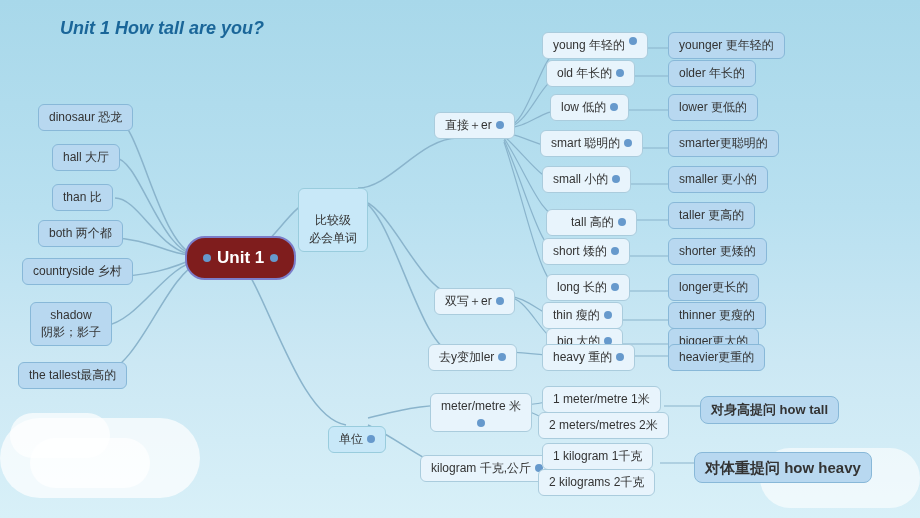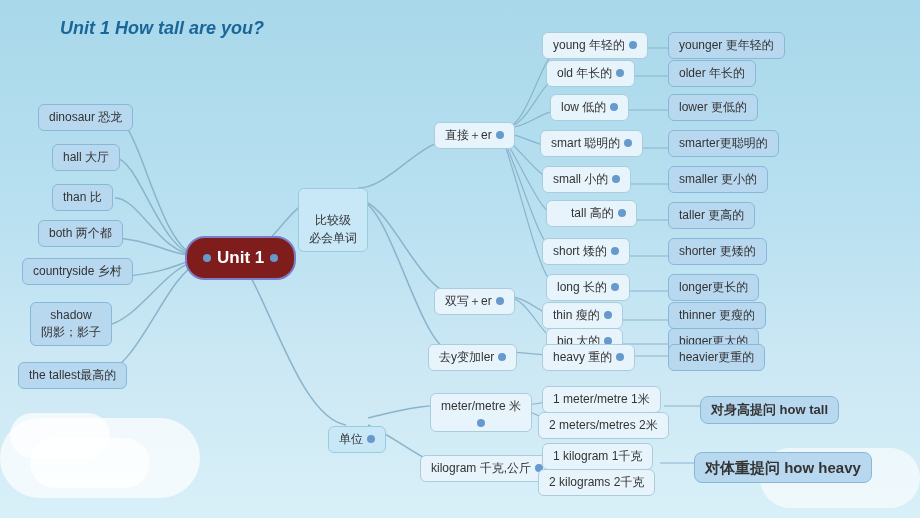--- a/index.html
+++ b/index.html
@@ -170,21 +170,21 @@
 
 <div class="node node-medium" style="left:298px;top:174px;white-space:pre-line;text-align:center;line-height:1.5;">
   <span style="white-space:pre-line;">比较级
 必会单词</span>
 </div>
 <div class="node node-medium" style="left:328px;top:412px;display:flex;align-items:center;gap:4px;">
   <span>单位</span>
   <span class="dot-right"></span>
 </div>
 
-<div class="node node-light" style="left:434px;top:122px;display:flex;align-items:center;gap:4px;">
+<div class="node node-light" style="left:434px;top:112px;display:flex;align-items:center;gap:4px;">
   <span>直接＋er</span>
   <span class="dot-right"></span>
 </div>
 <div class="node node-light" style="left:434px;top:288px;display:flex;align-items:center;gap:4px;">
   <span>双写＋er</span>
   <span class="dot-right"></span>
 </div>
 <div class="node node-light" style="left:428px;top:344px;display:flex;align-items:center;gap:4px;">
   <span>去y变加ler</span>
   <span class="dot-right"></span>
@@ -192,41 +192,41 @@
 
 <div class="node node-light" style="left:430px;top:393px;display:flex;align-items:center;gap:4px;flex-direction:column;">
   <span>meter/metre 米</span>
   <span class="dot-right"></span>
 </div>
 <div class="node node-light" style="left:420px;top:455px;display:flex;align-items:center;gap:4px;">
   <span>kilogram 千克,公斤</span>
   <span class="dot-right"></span>
 </div>
 
-<div class="node node-light" style="left:542px;top:32px;display:flex;align-items:center;gap:4px;">
+<div class="node node-light" style="left:542px;top:32px;display:flex;gap:4px;">
   <span>young 年轻的</span>
   <span class="dot-right"></span>
 </div>
 <div class="node node-light" style="left:546px;top:60px;display:flex;align-items:center;gap:4px;">
   <span>old 年长的</span>
   <span class="dot-right"></span>
 </div>
 <div class="node node-light" style="left:550px;top:94px;display:flex;align-items:center;gap:4px;">
   <span>low 低的</span>
   <span class="dot-right"></span>
 </div>
 <div class="node node-light" style="left:540px;top:130px;display:flex;align-items:center;gap:4px;">
   <span>smart 聪明的</span>
   <span class="dot-right"></span>
 </div>
 <div class="node node-light" style="left:542px;top:166px;display:flex;align-items:center;gap:4px;">
   <span>small 小的</span>
   <span class="dot-right"></span>
 </div>
-<div class="node node-light" style="left:546px;top:200px;display:flex;align-items:center;gap:4px;padding-left:24px;">
+<div class="node node-light" style="left:546px;top:209px;display:flex;align-items:center;gap:4px;padding-left:24px;">
   <span>tall 高的</span>
   <span class="dot-right"></span>
 </div>
 <div class="node node-light" style="left:542px;top:238px;display:flex;align-items:center;gap:4px;">
   <span>short 矮的</span>
   <span class="dot-right"></span>
 </div>
 <div class="node node-light" style="left:546px;top:274px;display:flex;align-items:center;gap:4px;">
   <span>long 长的</span>
   <span class="dot-right"></span>

